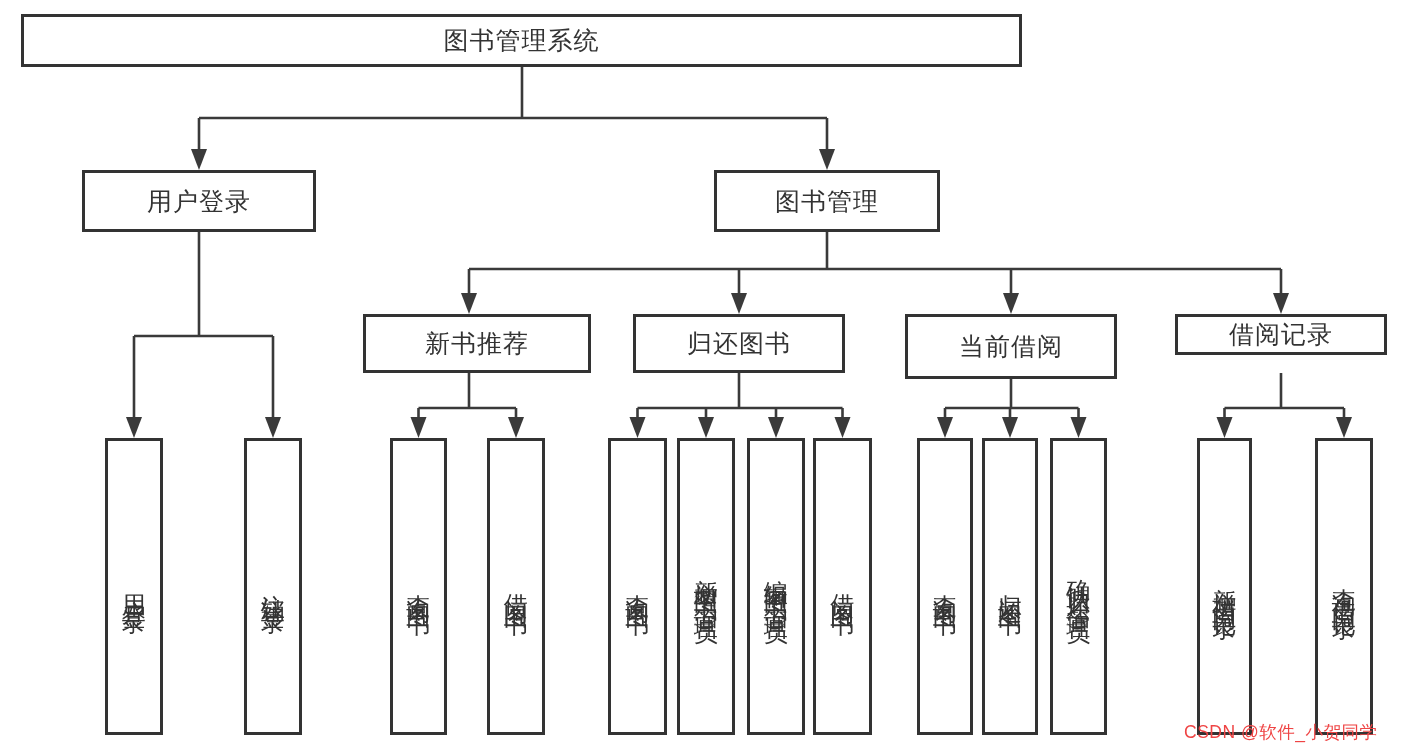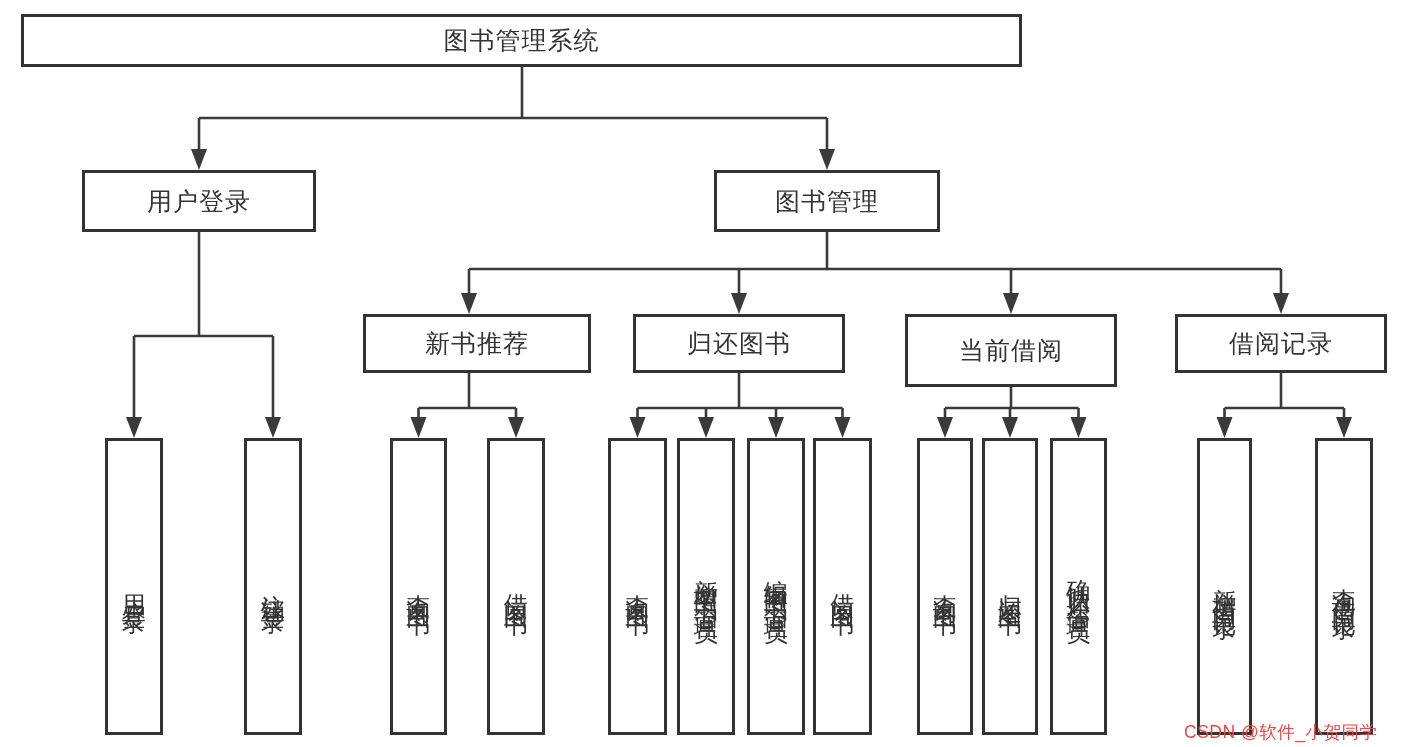--- a/index.html
+++ b/index.html
@@ -80,24 +80,24 @@
   <div class="node h" style="left:714px;top:170px;width:226px;height:62px">
     <span class="lbl">图书管理</span>
   </div>
 
   <div class="node h" style="left:363px;top:314px;width:228px;height:59px">
     <span class="lbl">新书推荐</span>
   </div>
   <div class="node h" style="left:633px;top:314px;width:212px;height:59px">
     <span class="lbl">归还图书</span>
   </div>
-  <div class="node h" style="left:905px;top:314px;width:212px;height:73px">
+  <div class="node h" style="left:905px;top:314px;width:212px;height:65px">
     <span class="lbl">当前借阅</span>
   </div>
-  <div class="node h" style="left:1175px;top:314px;width:212px;height:59px">
+  <div class="node h" style="left:1175px;top:314px;width:212px;height:41px">
     <span class="lbl">借阅记录</span>
   </div>
 
   <div class="node tall" style="left:105px;top:438px;width:58px;height:297px">
     <span class="vlbl">用户登录</span>
   </div>
   <div class="node tall" style="left:244px;top:438px;width:58px;height:297px">
     <span class="vlbl">注销登录</span>
   </div>
 

